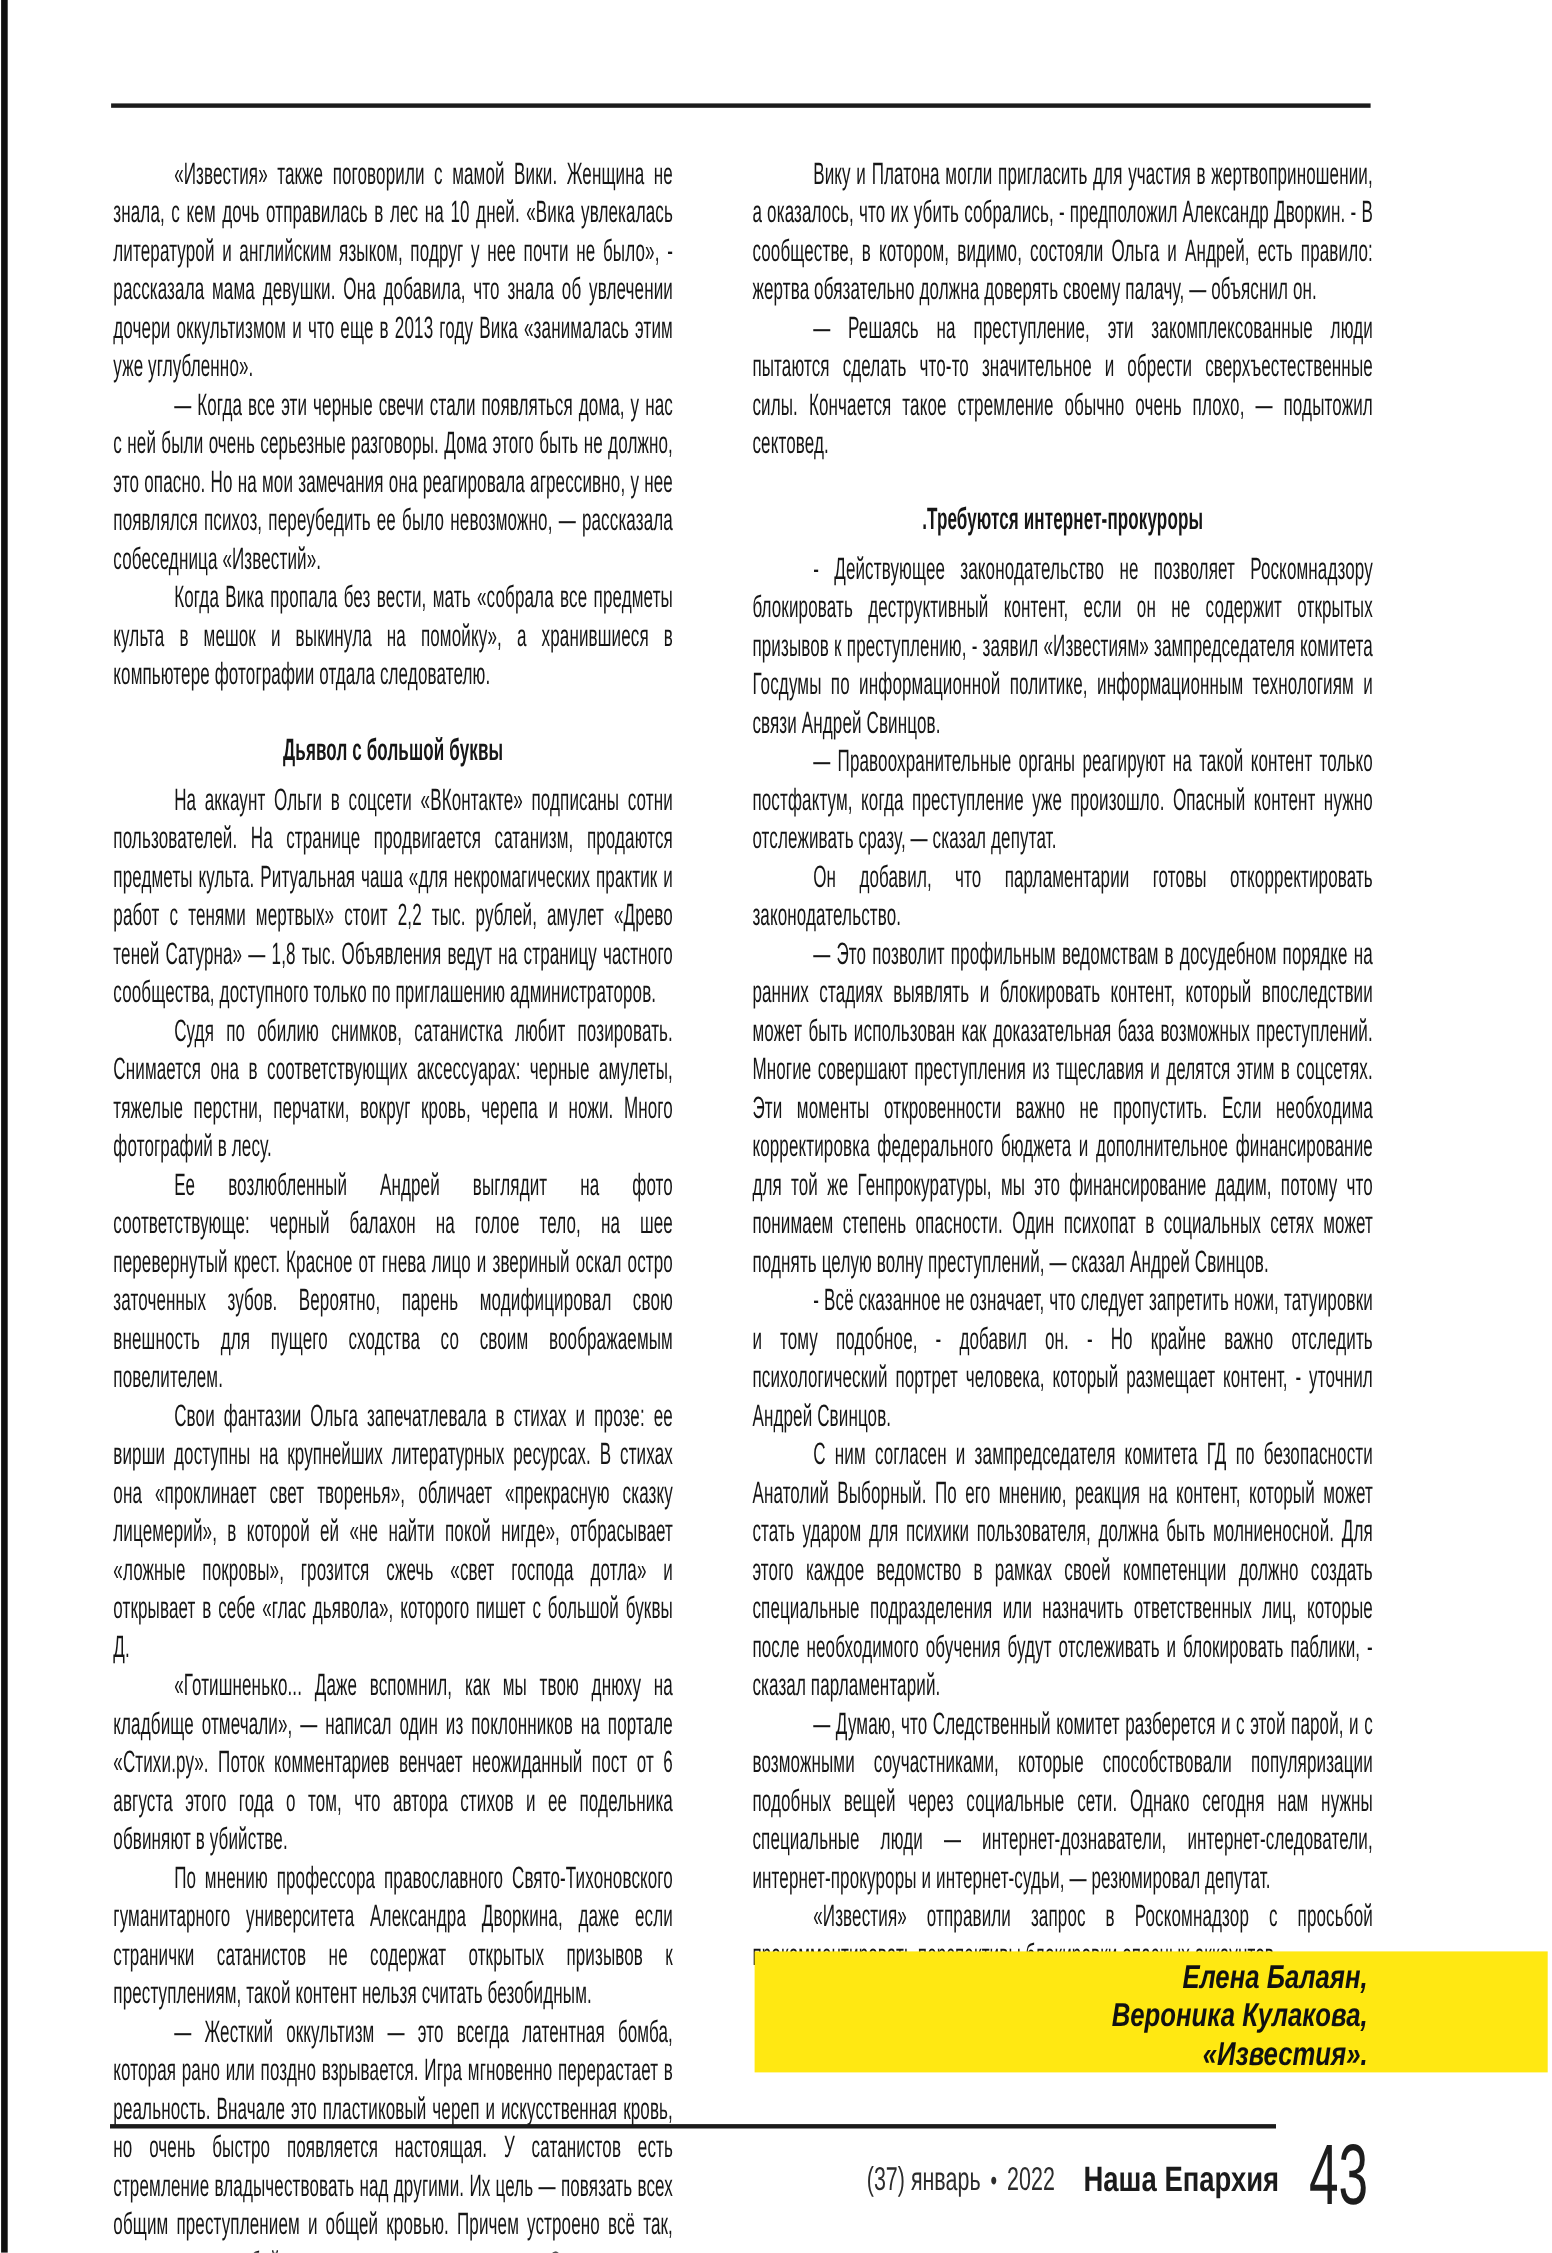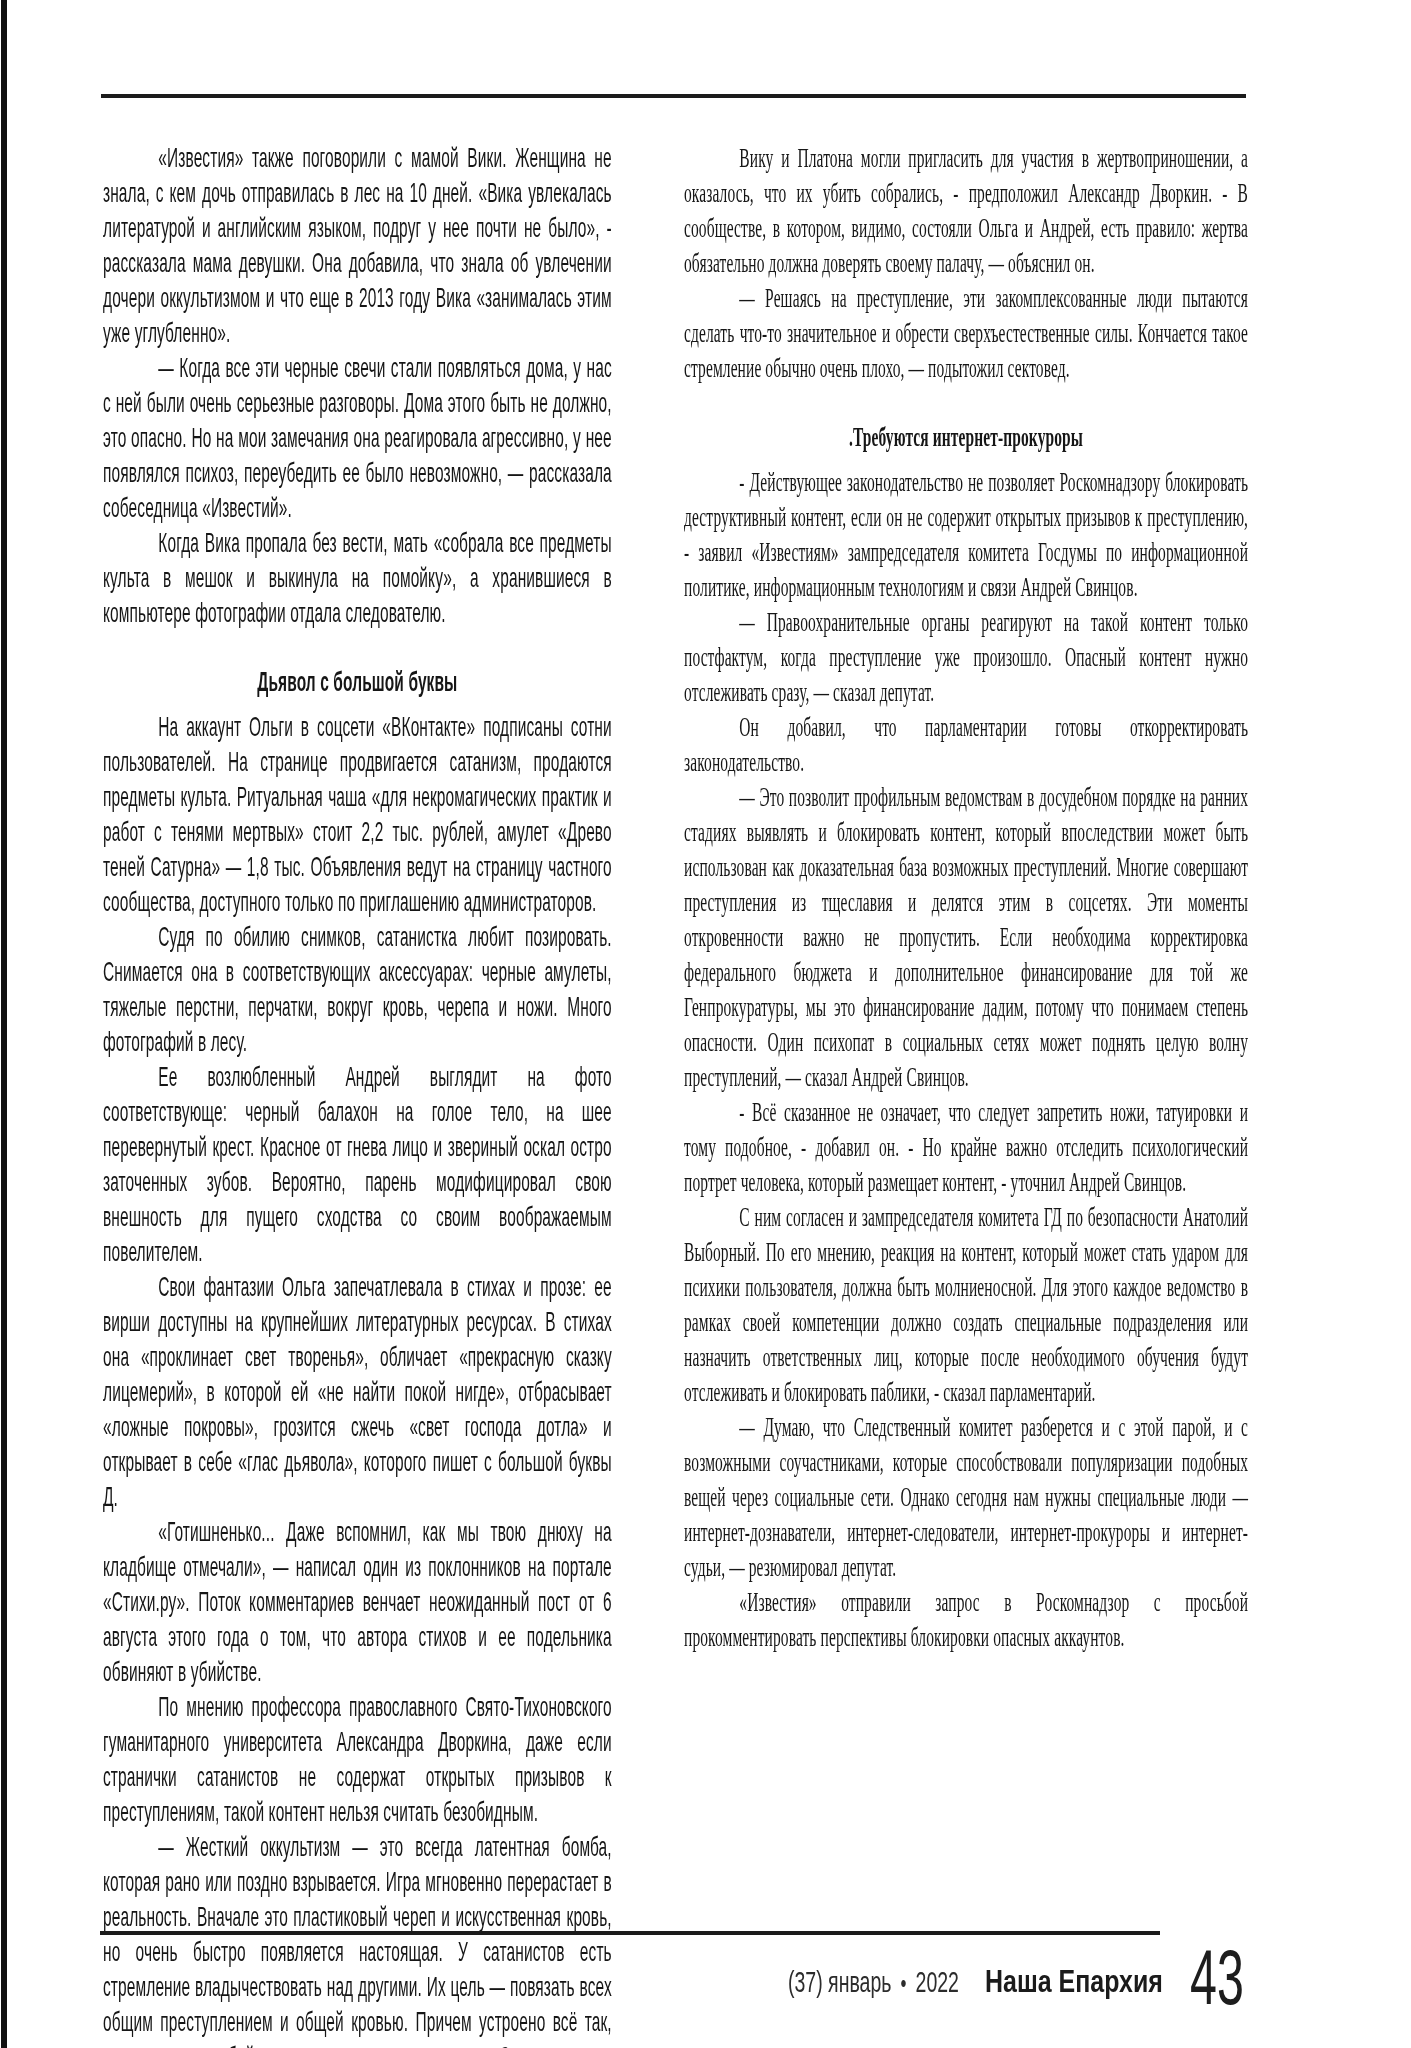--- a/index.html
+++ b/index.html
@@ -17,21 +17,21 @@
     position: absolute; left: 1px; top: 0;
     width: 6px; height: 2048px;
     background: #101010;
   }
   .rule { position: absolute; height: 4px; background: #1b1b1b; }
   .top-rule    { left: 101px; top: 94px;  width: 1145px; }
   .footer-rule { left: 100px; top: 1931px; width: 1060px; }
 
   .col { position: absolute; top: 140px; }
   .col-left  { left: 103px; width: 509px; }
-  .col-right { left: 684px; width: 564px; font-family: Liberation Serif, serif; }
+  .col-right { left: 684px; width: 564px; }
   .col-inner {
     transform: scaleX(0.553);
     transform-origin: 0 0;
   }
   .col-left  .col-inner { width: 920px; }
   .col-right .col-inner { width: 1020px; }
 
   .blk {
     margin: 0;
     font-size: 28px;
@@ -132,20 +132,28 @@
         <p class="blk p">— Правоохранительные органы реагируют на такой контент только постфактум, когда преступление уже произошло. Опасный контент нужно отслеживать сразу, — сказал депутат.</p>
         <p class="blk p">Он добавил, что парламентарии готовы откорректировать законодательство.</p>
         <p class="blk p">— Это позволит профильным ведомствам в досудебном порядке на ранних стадиях выявлять и блокировать контент, который впоследствии может быть использован как доказательная база возможных преступлений. Многие совершают преступления из тщеславия и делятся этим в соцсетях. Эти моменты откровенности важно не пропустить. Если необходима корректировка федерального бюджета и дополнительное финансирование для той же Генпрокуратуры, мы это финансирование дадим, потому что понимаем степень опасности. Один психопат в социальных сетях может поднять целую волну преступлений, — сказал Андрей Свинцов.</p>
         <p class="blk p">- Всё сказанное не означает, что следует запретить ножи, татуировки и тому подобное, - добавил он. - Но крайне важно отследить психологический портрет человека, который размещает контент, - уточнил Андрей Свинцов.</p>
         <p class="blk p">С ним согласен и зампредседателя комитета ГД по безопасности Анатолий Выборный. По его мнению, реакция на контент, который может стать ударом для психики пользователя, должна быть молниеносной. Для этого каждое ведомство в рамках своей компетенции должно создать специальные подразделения или назначить ответственных лиц, которые после необходимого обучения будут отслеживать и блокировать паблики, - сказал парламентарий.</p>
         <p class="blk p">— Думаю, что Следственный комитет разберется и с этой парой, и с возможными соучастниками, которые способствовали популяризации подобных вещей через социальные сети. Однако сегодня нам нужны специальные люди — интернет-дознаватели, интернет-следователи, интернет-прокуроры и интернет-судьи, — резюмировал депутат.</p>
         <p class="blk p">«Известия» отправили запрос в Роскомнадзор с просьбой прокомментировать перспективы блокировки опасных аккаунтов.</p>
       </div>
   </div>
 
+  <div class="byline" style="background: rgb(255, 232, 18);">
+    <div class="byline-inner">
+
+    <div class="byline-line">Елена Балаян,</div>
+        <div class="byline-line">Вероника Кулакова,</div>
+        <div class="byline-line">«Известия».</div>
+      </div>
+  </div>
 
   <div class="rule footer-rule"></div>
 
   <div class="footer-issue">
     <span>(37) январь</span><span class="sep">•</span><span>2022</span>
   </div>
   <div class="footer-brand">Наша Епархия</div>
   <div class="footer-page">43</div>
 
 </div>

